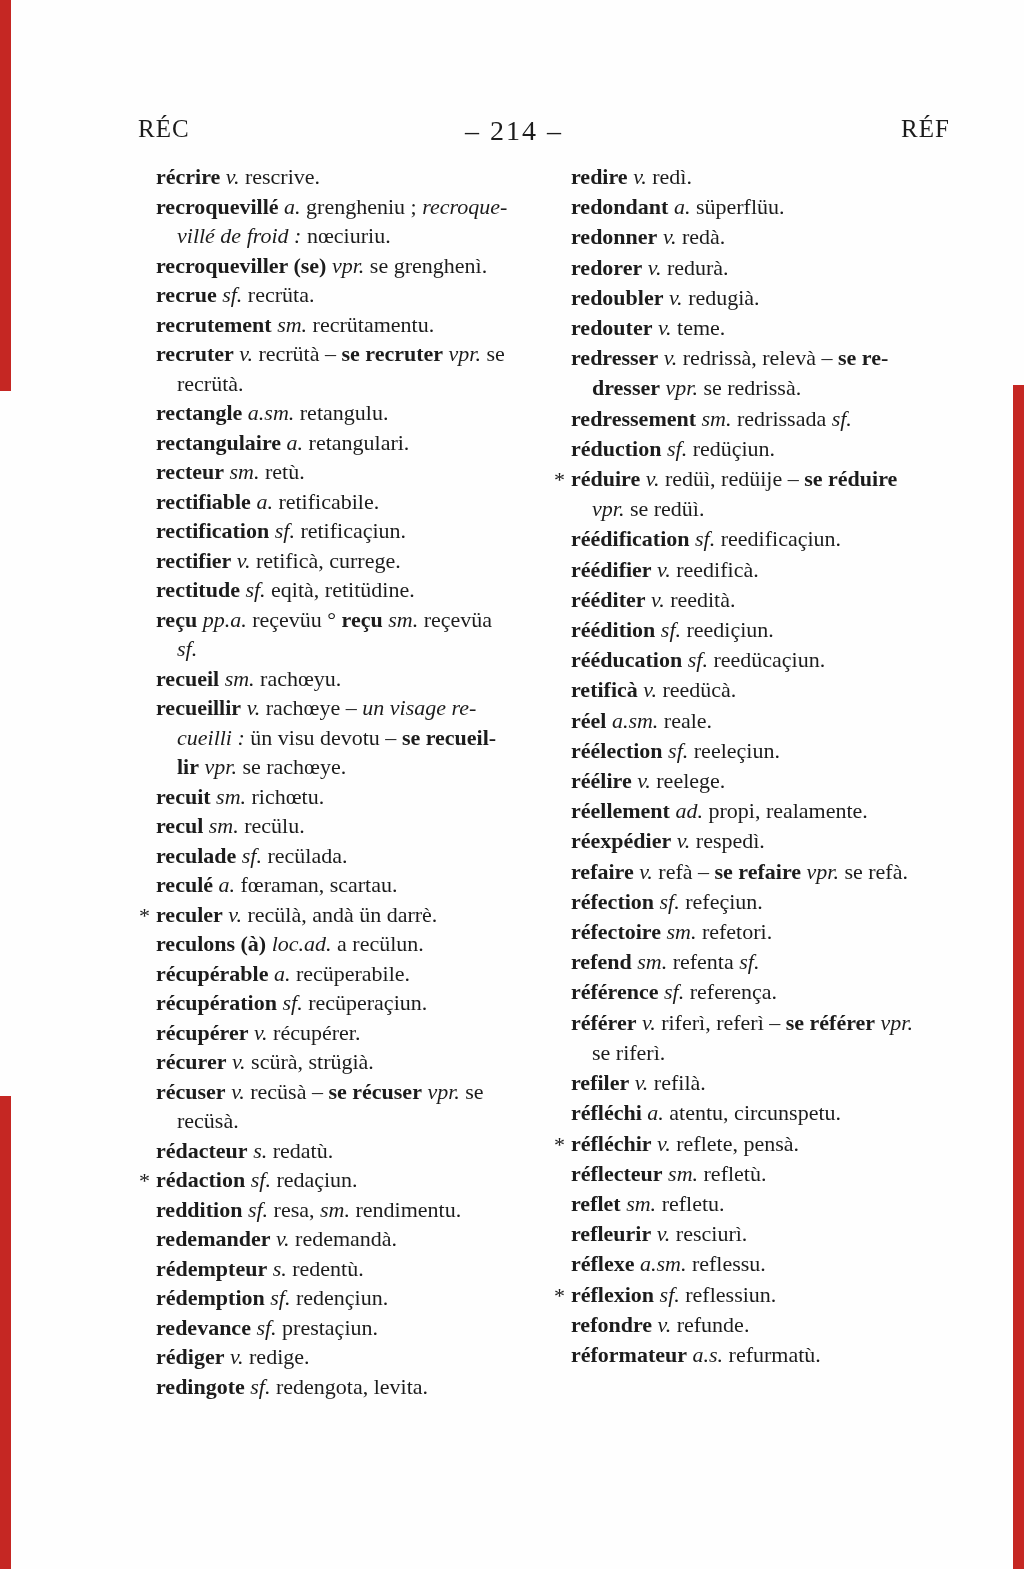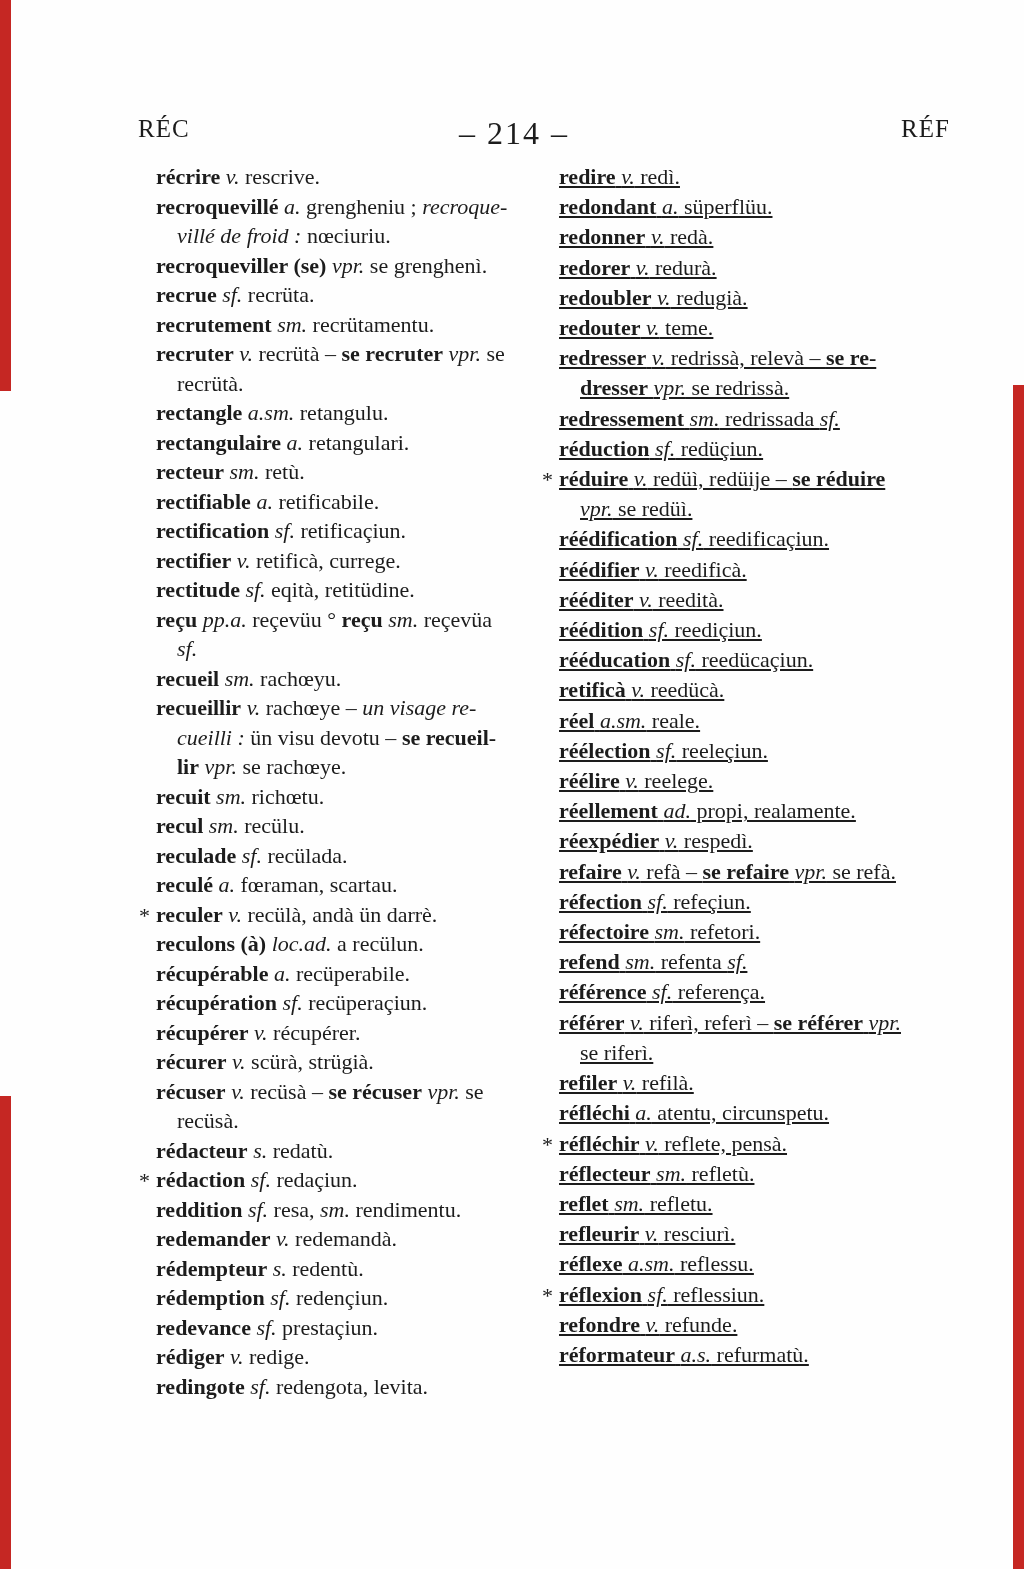--- a/index.html
+++ b/index.html
@@ -9,25 +9,25 @@
     background:#fefefe;color:#1c1c1c;
     font-family:"Liberation Serif", serif;
   }
   .page{position:absolute;left:0;top:0;width:1024px;height:1243px;}
   .redbar{position:absolute;}
   #bar-left-top{left:0;top:0;width:11px;height:391px;}
   #bar-left-bottom{left:0;top:1096px;width:11px;height:473px;}
   #bar-right{left:1013px;top:385px;width:11px;height:1184px;}
   .hdr{position:absolute;top:115px;font-size:25px;letter-spacing:1px;white-space:nowrap;}
   #hdr-left{left:138px;}
-  #hdr-center{left:514px;transform:translateX(-50%);letter-spacing:2px;font-size:32px;}
+  #hdr-center{left:514px;transform:translateX(-50%);letter-spacing:2px;font-size:28px;}
   #hdr-right{left:893px;margin-left:8px;}
   .col{position:absolute;top:162px;width:440px;}
   #col-left{left:136px;}
-  #col-right{left:539px;text-decoration:underline;}
+  #col-right{left:551px;}
   .entry{
     margin:0;padding-left:41px;text-indent:-21px;
     font-size:22px;line-height:29.5px;white-space:nowrap;position:relative;
   }
   #col-right .entry{line-height:30.2px;}
   .star{position:absolute;left:3px;top:1px;text-indent:0;font-size:22px;}
   .b{font-weight:bold;}
   .i{font-style:italic;}
   .n{}
 </style>

